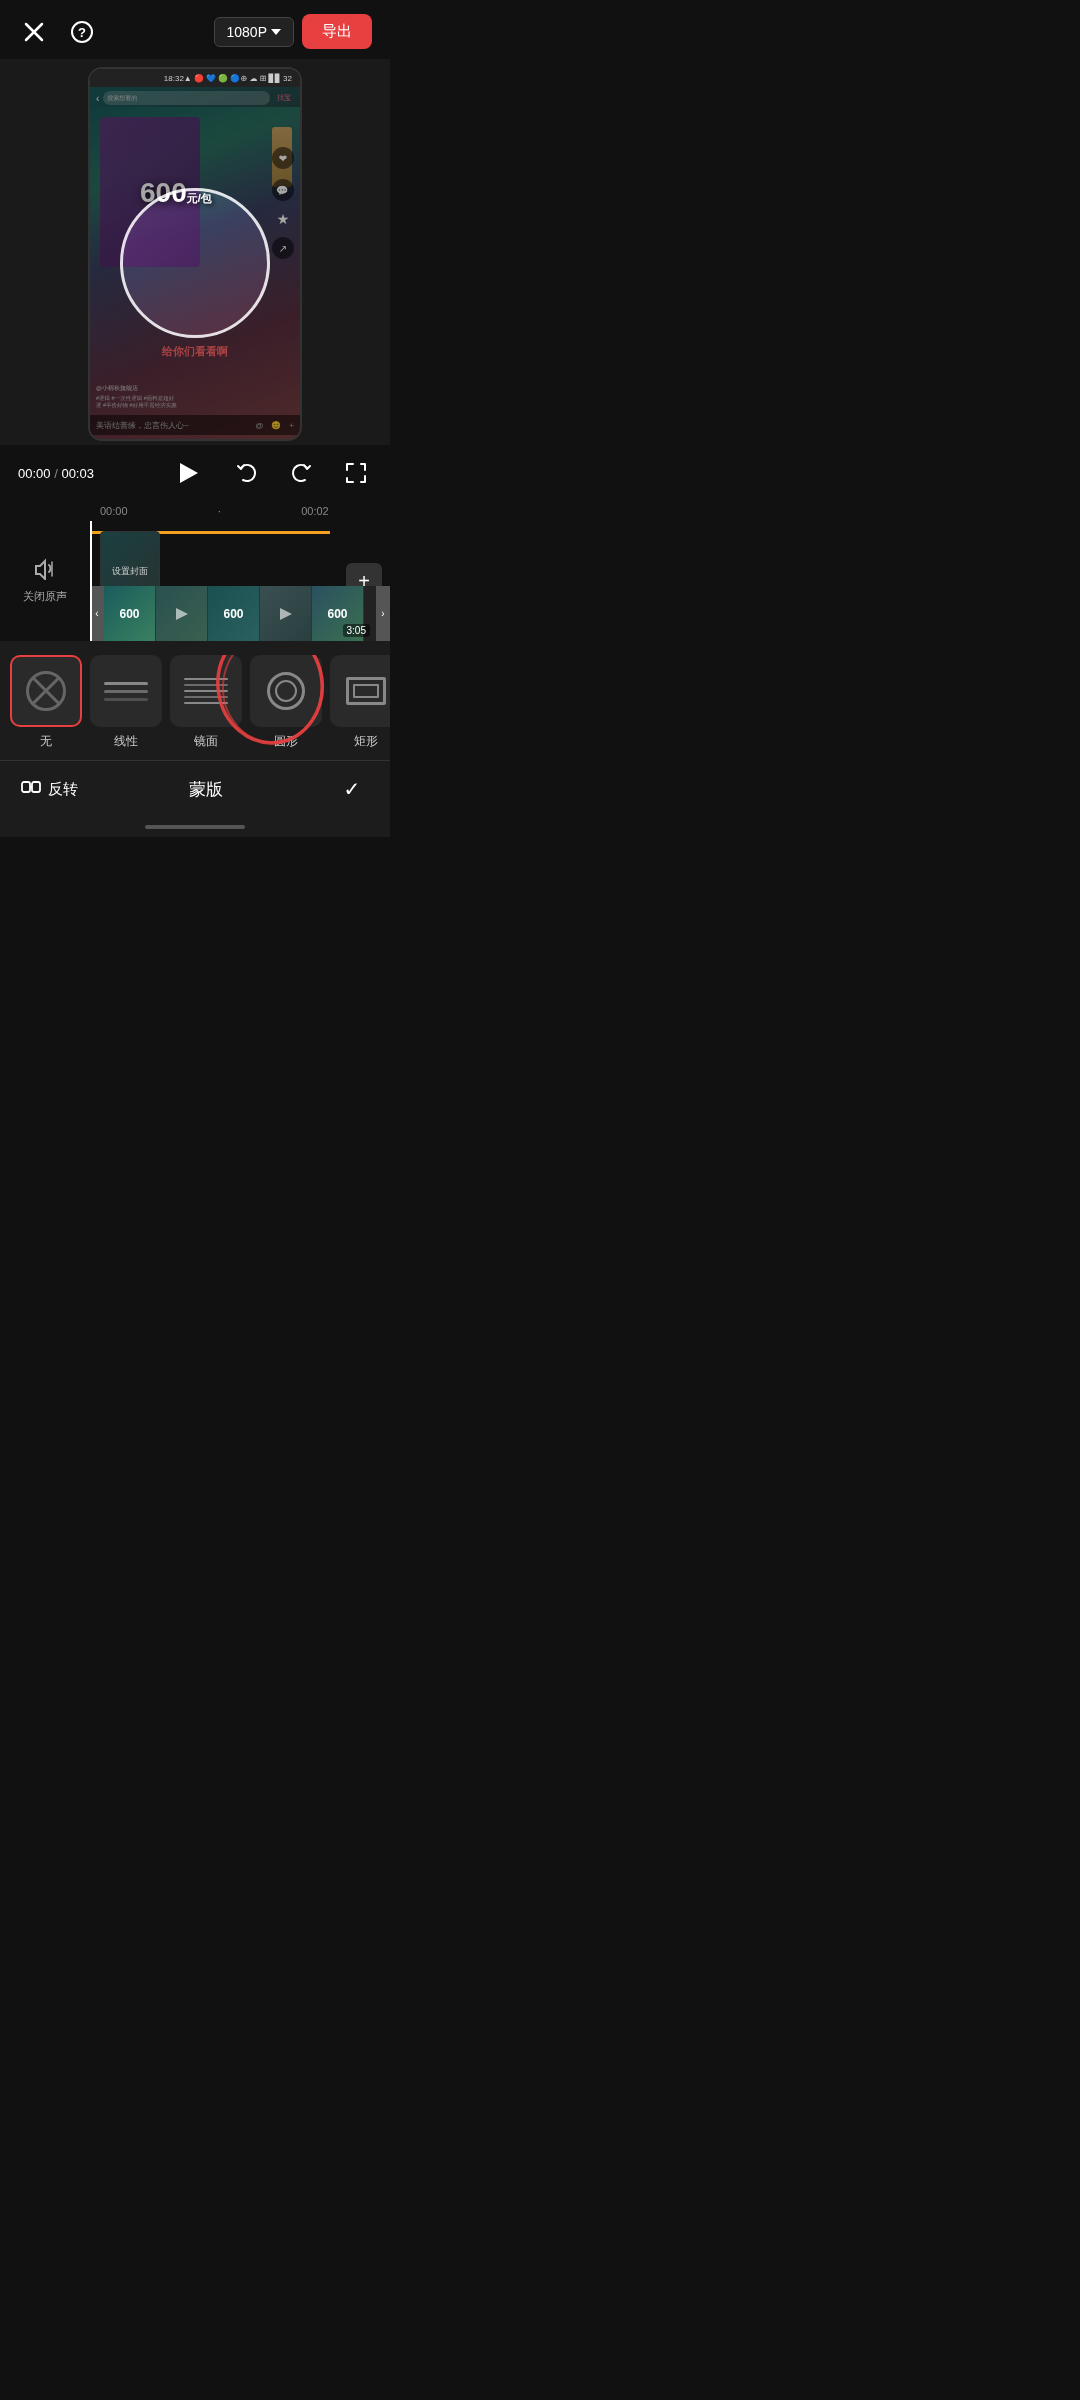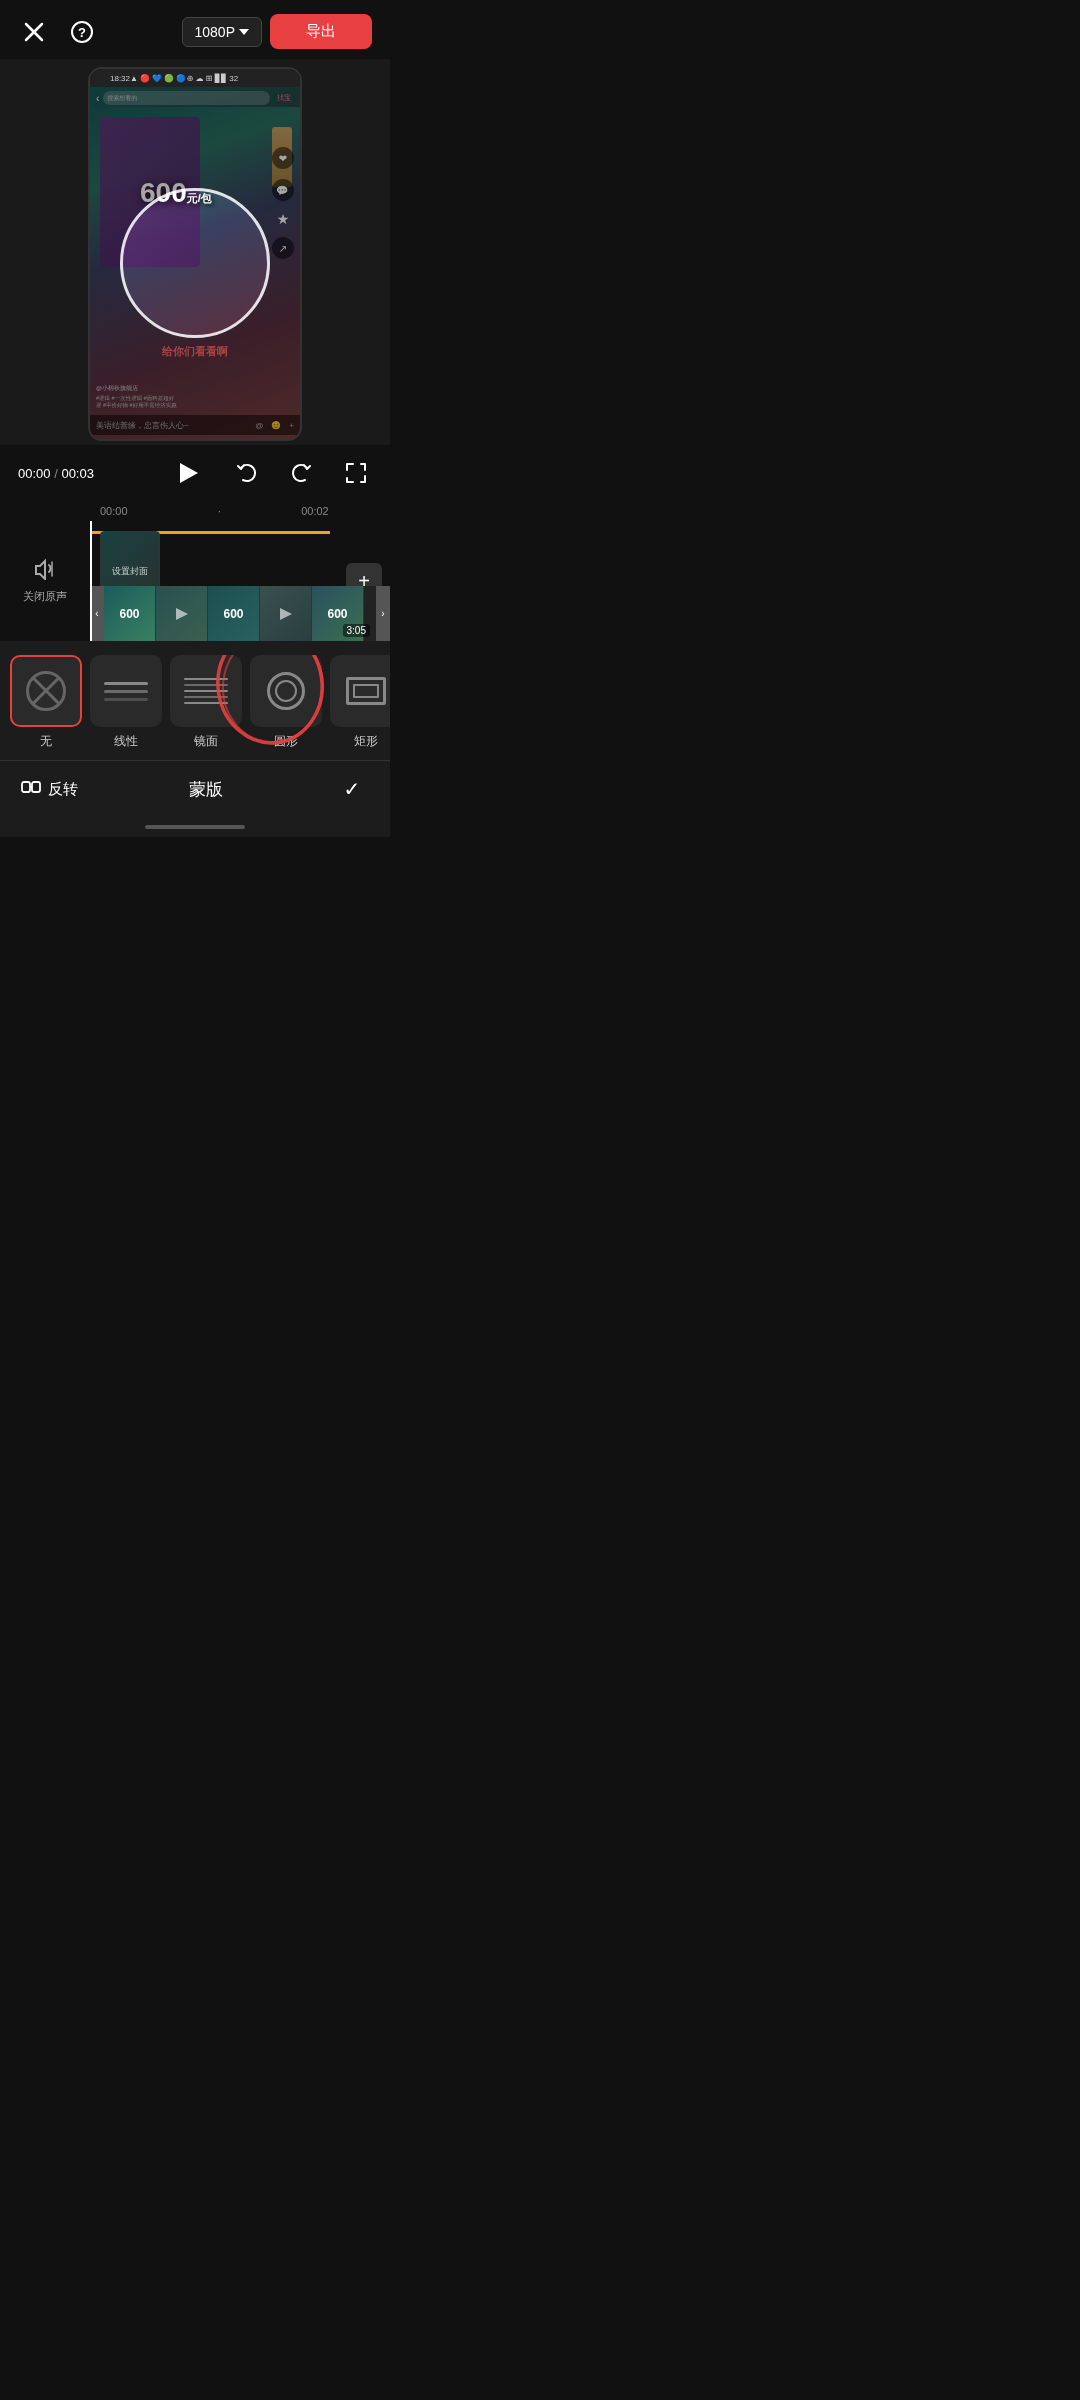--- a/index.html
+++ b/index.html
@@ -35,21 +35,21 @@
       padding: 6px 12px;
       color: #fff;
       font-size: 14px;
       display: flex; align-items: center; gap: 4px;
       cursor: pointer;
     }
     .export-btn {
       background: #e84040;
       border: none;
       border-radius: 8px;
-      padding: 8px 36px;
+      padding: 8px 20px;
       color: #fff;
       font-size: 15px;
       font-weight: 500;
       cursor: pointer;
     }
 
     
     .video-preview {
       background: #1a1a1a;
       display: flex;
@@ -65,22 +65,22 @@
       border-radius: 12px;
       overflow: hidden;
       position: relative;
       box-shadow: 0 0 0 2px #333;
     }
     .phone-status-bar {
       height: 18px;
       background: #222;
       display: flex;
       align-items: center;
-      justify-content: flex-start;
-      padding: 0 20px;
+      justify-content: flex-end;
+      padding: 0 8px;
       font-size: 8px;
       color: #ccc;
     }
     .phone-content {
       width: 100%;
       height: calc(100% - 18px);
       background: linear-gradient(160deg, #1a5c5c 0%, #2a4040 30%, #1c3030 50%, #3a2020 70%, #4a3030 100%);
       position: relative;
       overflow: hidden;
     }

